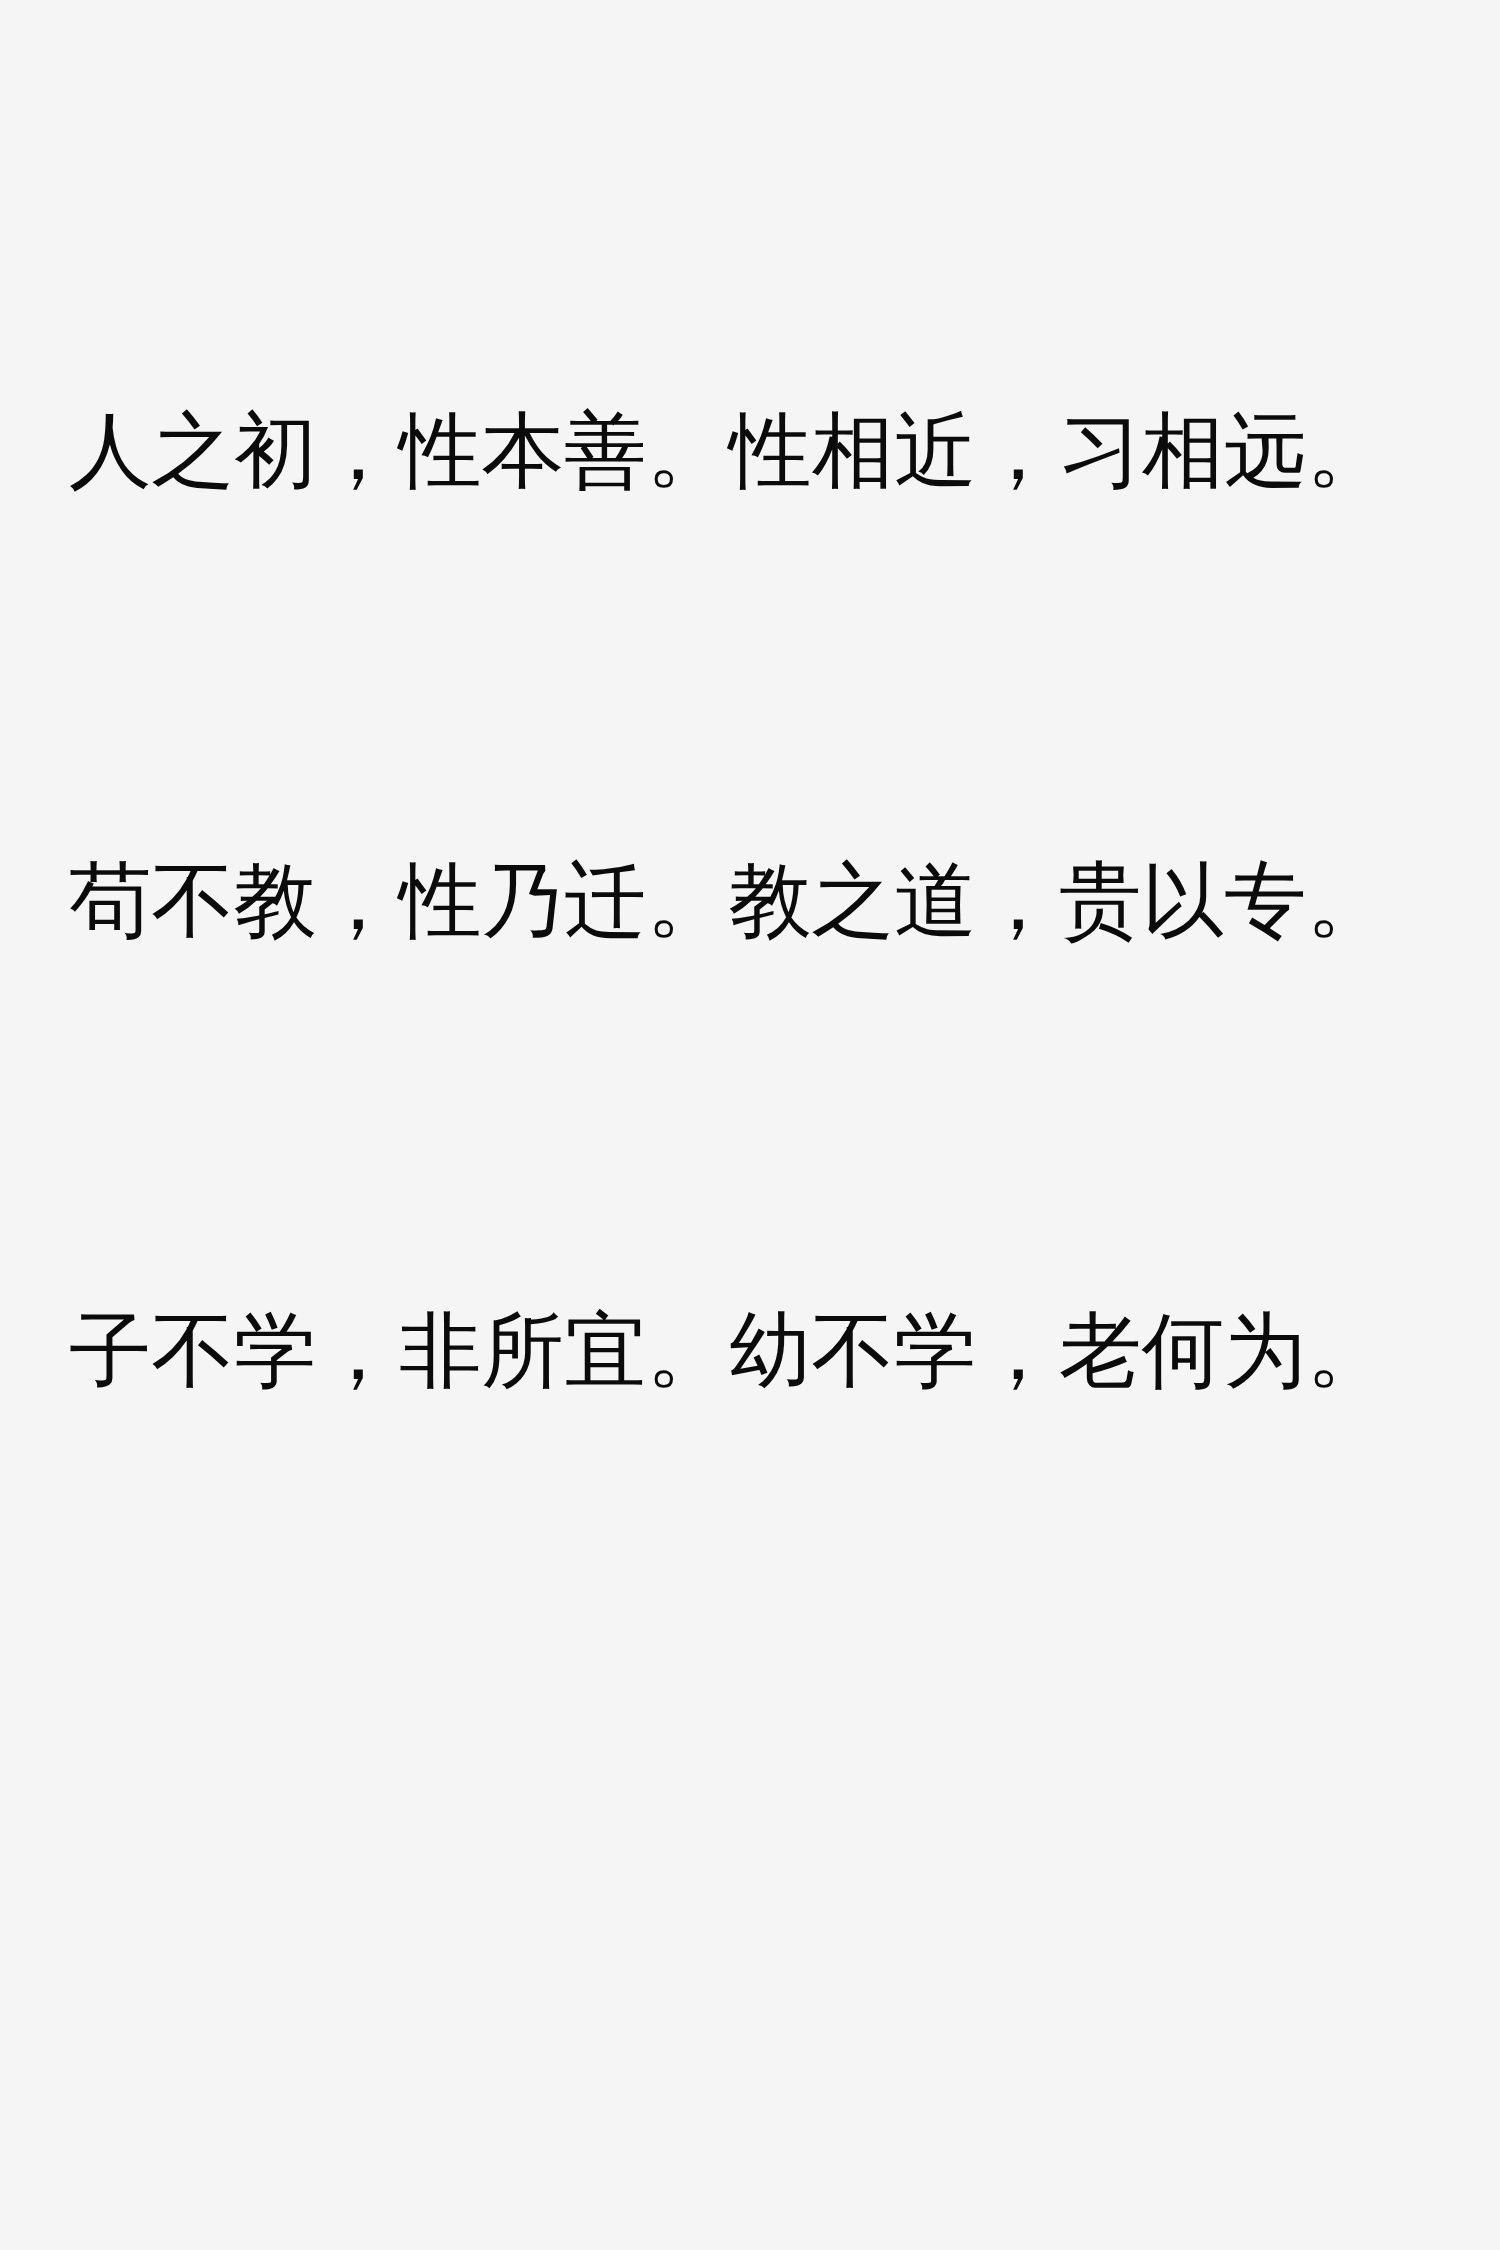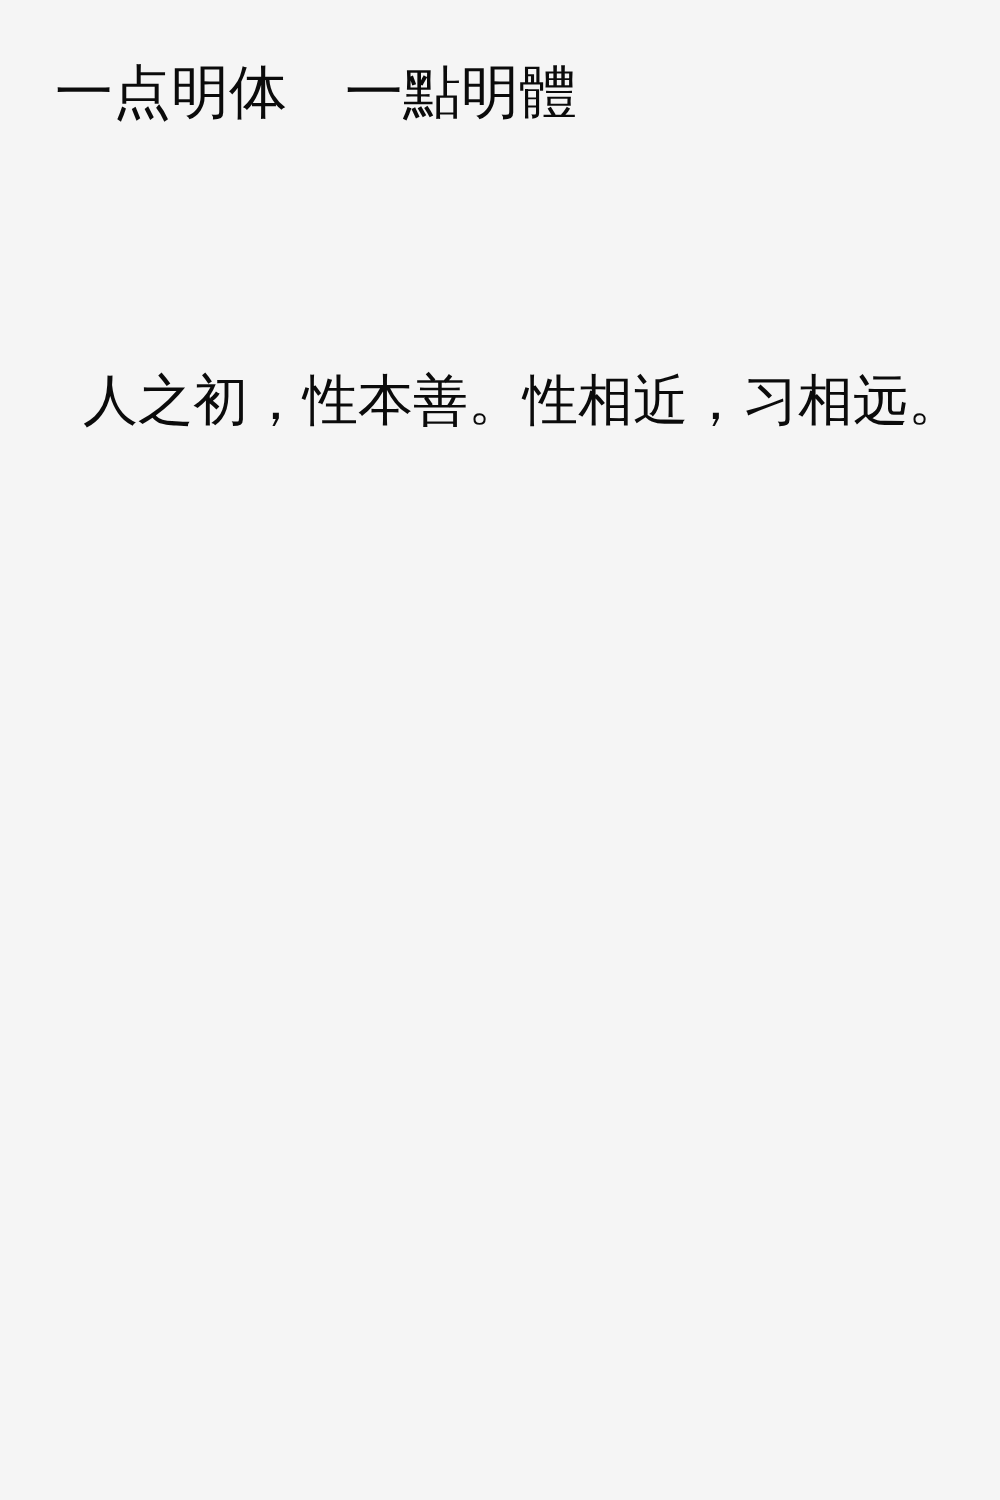--- a/index.html
+++ b/index.html
@@ -31,27 +31,27 @@
   .cjk-block {
     font-size: 55px;
     line-height: 100px;
     white-space: pre;
   }
   .cn-block {
     margin-top: 8px;
   }
   .specimen-line {
     display: block;
-    text-align: center;
   }
 </style>
 </head>
 <body>
 
 <div class="page">
 
-  <div class="font-title">一点明体　一點明體</div>
 
   <div class="cjk-block cn-block">
     <span class="specimen-line">人之初，性本善。性相近，习相远。</span>
+    <span class="specimen-line">苟不教，性乃迁。教之道，贵以专。</span>
+    <span class="specimen-line">子不学，非所宜。幼不学，老何为。</span>
   </div>
 
 </div>
 
 </body></html>

